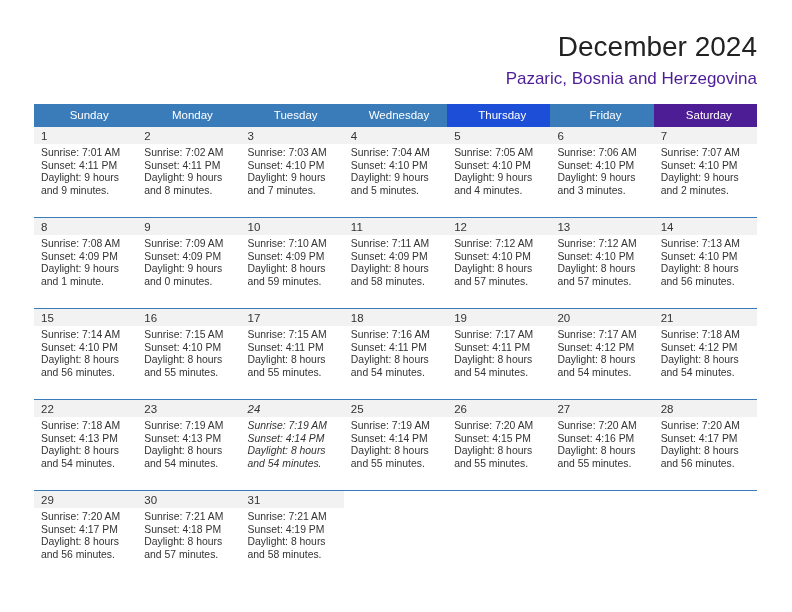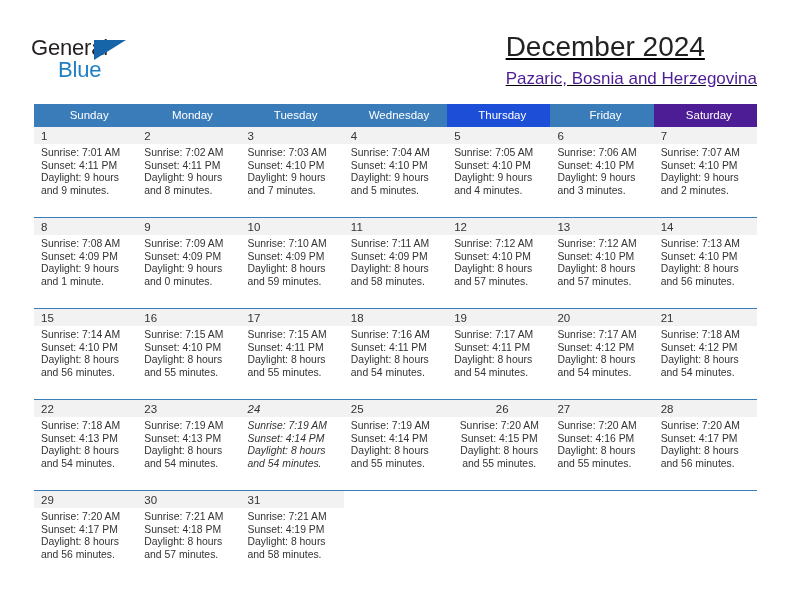--- a/index.html
+++ b/index.html
@@ -60,21 +60,21 @@
     font-size: 22px;
     letter-spacing: -0.2px;
     color: #1f7fc4;
     line-height: 24px;
   }
 
   .title-block {
     position: absolute;
     right: 35px;
     top: 30px;
-    text-decoration: underline;
+    text-align: right;
   }
   .month-title {
     font-size: 28px;
     font-weight: normal;
     color: #222222;
     line-height: 34px;
     white-space: nowrap;
   }
   .location-subtitle {
     margin-top: 6px;
@@ -142,25 +142,20 @@
     white-space: nowrap;
   }
 </style>
 </head>
 <body>
 
 <div class="page">
 
   <div class="header">
 
-    <div class="logo">
-      <span class="logo-general">General</span>
-      <span class="logo-triangle" style="border-left-color: rgb(21, 101, 168);"></span>
-      <span class="logo-blue" style="color: rgb(31, 127, 196);">Blue</span>
-    </div>
 
     <div class="title-block">
       <div class="month-title">December 2024</div>
       <div class="location-subtitle">Pazaric, Bosnia and Herzegovina</div>
     </div>
 
   </div>
 
   <table class="calendar">
     <thead>
@@ -450,21 +445,21 @@
             <div class="daycell">
               <div class="day-number-band">25</div>
               <div class="day-info">
                 <div>Sunrise: 7:19 AM</div>
                 <div>Sunset: 4:14 PM</div>
                 <div>Daylight: 8 hours</div>
                 <div>and 55 minutes.</div>
               </div>
             </div>
           </td>
-          <td style="border-top-color: rgb(58, 124, 186); text-align: center;">
+          <td style="border-top-color: rgb(58, 124, 186);">
             <div class="daycell">
               <div class="day-number-band">26</div>
               <div class="day-info">
                 <div>Sunrise: 7:20 AM</div>
                 <div>Sunset: 4:15 PM</div>
                 <div>Daylight: 8 hours</div>
                 <div>and 55 minutes.</div>
               </div>
             </div>
           </td>

